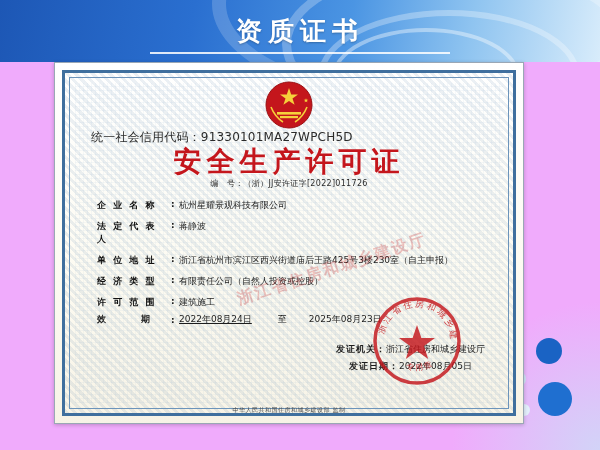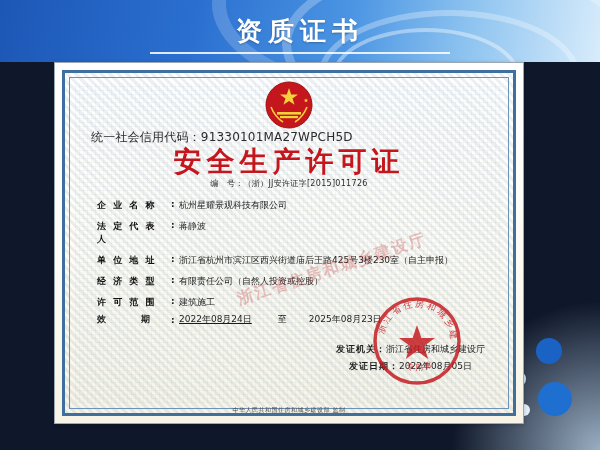--- a/index.html
+++ b/index.html
@@ -10,21 +10,21 @@
     width: 600px;
     height: 450px;
     overflow: hidden;
     font-family: "DejaVu Sans", "Liberation Sans", sans-serif;
     background: #ffffff;
     position: relative;
   }
   .page {
     position: absolute;
     inset: 0;
-    background: #0f172a;
+    background: #f0abfc;
   }
 
   
   .banner {
     position: absolute;
     left: 0; top: 0;
     width: 600px; height: 62px;
     background: linear-gradient(100deg,#1d57b5 0%, #2a6fd0 32%, #4b95e3 58%, #8fc4f0 78%, #d8ecfb 100%);
     overflow: hidden;
   }
@@ -255,21 +255,21 @@
         <polygon points="39,18 40,20.6 42.8,20.6 40.5,22.2 41.4,24.9 39,23.3 36.6,24.9 37.5,22.2 35.2,20.6 38,20.6" fill="#f5d13b" transform="scale(0.6) translate(36,14)"></polygon>
         <rect x="16" y="33" width="24" height="2.6" fill="#f5d13b"></rect>
         <rect x="19" y="37" width="18" height="2.2" fill="#f5d13b"></rect>
         <path d="M10 28 Q14 38 22 43" stroke="#f5d13b" stroke-width="1.6" fill="none"></path>
         <path d="M46 28 Q42 38 34 43" stroke="#f5d13b" stroke-width="1.6" fill="none"></path>
       </svg>
     </div>
 
     <div class="code-line">统一社会信用代码：91330101MA27WPCH5D</div>
     <div class="cert-title">安全生产许可证</div>
-    <div class="cert-no">编　号：（浙）JJ安许证字[2015]011726</div>
+    <div class="cert-no">编　号：（浙）JJ安许证字[2022]011726</div>
 
     <div class="rows">
       <div class="row">
         <div class="lab">企 业 名 称</div>
         <div class="colon">:</div>
         <div class="val">杭州星耀景观科技有限公司</div>
       </div>
       <div class="row">
         <div class="lab">法 定 代 表 人</div>
         <div class="colon">:</div>

